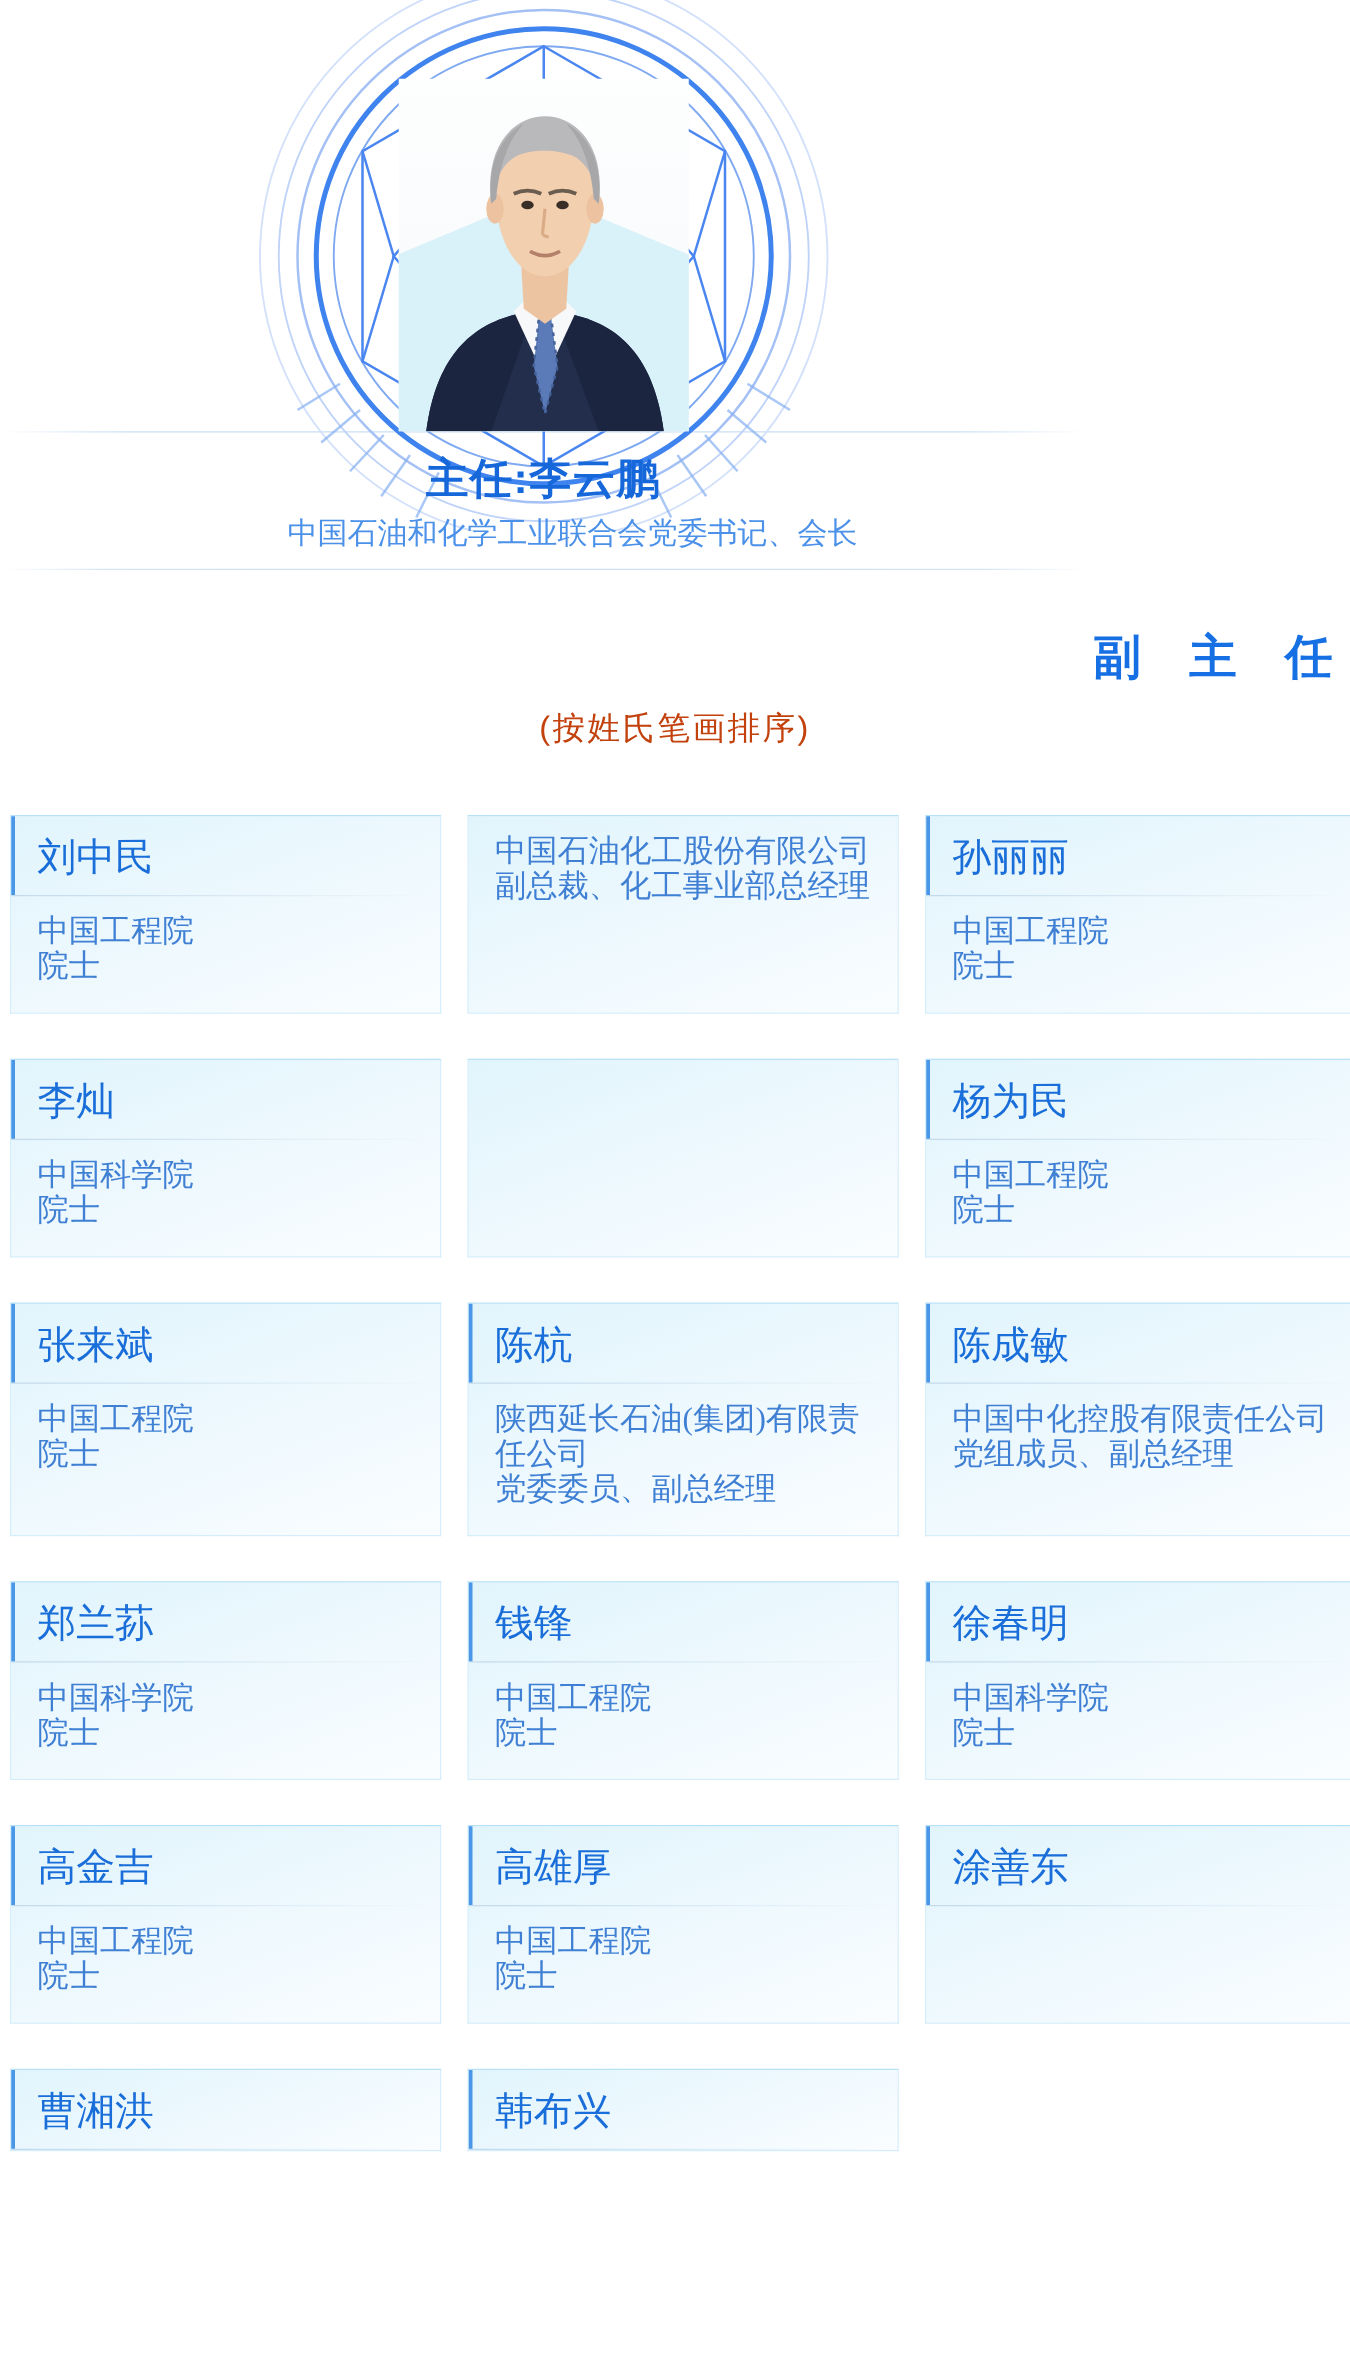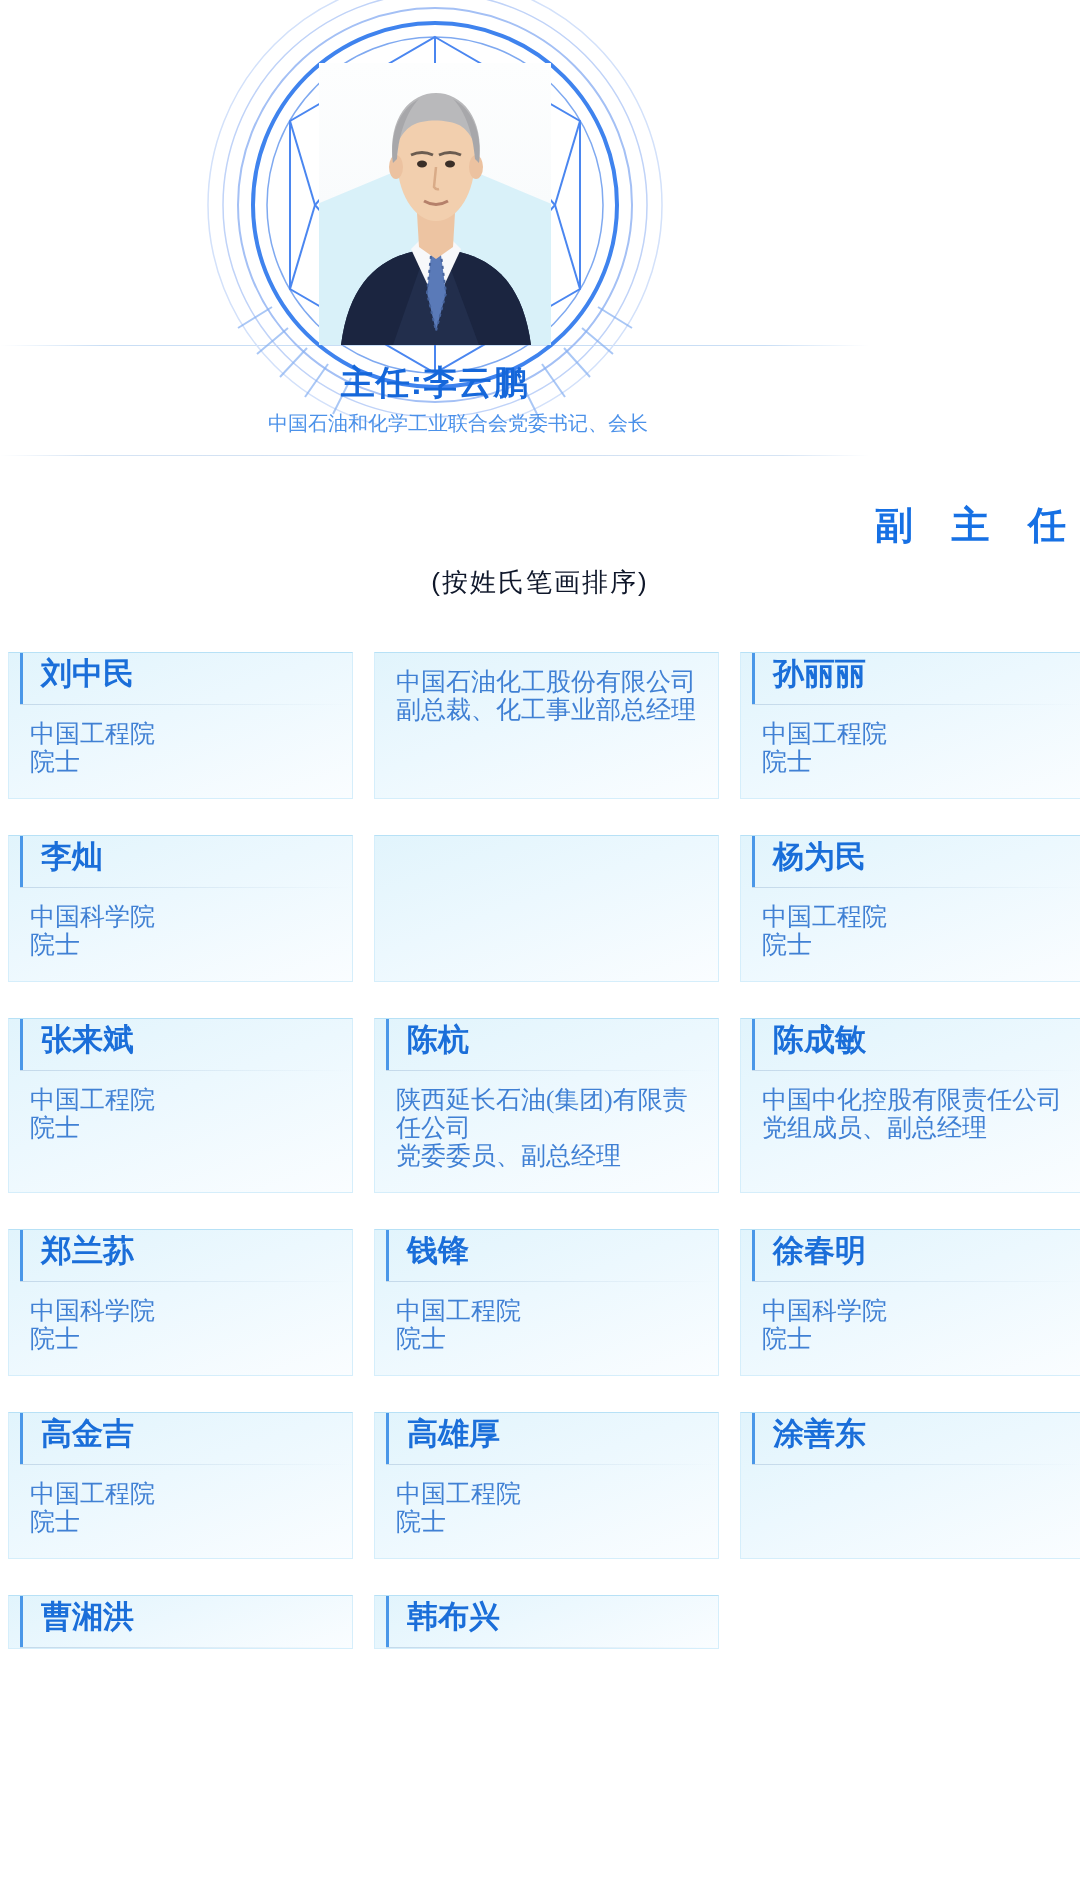--- a/index.html
+++ b/index.html
@@ -15,38 +15,38 @@
   .photo{position:absolute;left:50%;top:63px;transform:translateX(-50%);
          width:232px;height:282px;overflow:hidden;z-index:2;
          background:linear-gradient(180deg,#fdfefe 0%,#f5f8fa 100%);}
   .hex{position:absolute;left:-30px;right:-30px;top:92px;bottom:-45px;background:#d9f1f9;
        clip-path:polygon(50% 0%,100% 26%,100% 100%,0% 100%,0% 26%);}
   .portrait-svg{position:absolute;left:0;bottom:0;}
 
   .director-name{position:absolute;top:360px;left:0;right:0;text-align:center;z-index:3;
                  font-size:34px;font-weight:700;color:#1567da;letter-spacing:1px;}
   .director-sub{position:absolute;top:410px;left:0;right:0;text-align:center;z-index:3;
-                font-size:20px;color:#4b91e9;padding-left:47px;}
+                font-size:24px;color:#4b91e9;padding-left:47px;}
   .hero-divider{position:absolute;top:455px;left:0;right:0;height:1px;
                 background:linear-gradient(90deg,rgba(219,231,245,0),#d6e4f4 10%,#cfdff2 50%,#d6e4f4 90%,rgba(219,231,245,0));}
 
   
   .section-head{margin-top:30px;text-align:center;}
   .section-title{font-size:38px;font-weight:700;color:#1670e4;letter-spacing:14px;margin-left:14px;text-align:right;}
-  .section-note{margin-top:14px;font-size:26px;color:#0f172a;letter-spacing:2px;}
+  .section-note{margin-top:14px;font-size:26px;color:#c2410c;letter-spacing:2px;}
 
   
   .cards{margin-top:52px;width:1080px;padding-left:8px;box-sizing:border-box;
          display:grid;grid-template-columns:345px 345px 345px;column-gap:21px;row-gap:36px;}
   .card{background:linear-gradient(160deg,#e1f4fc 0%,#ecf8fe 45%,#fafdff 100%);
         border:1px solid #d5eefb;border-top:1px solid #b7e1f6;box-sizing:border-box;}
-  .card-header{position:relative;padding:0 20px 9px 21px;
-               font-family:"Liberation Serif", serif;font-weight:700;font-size:31px;color:#1a6ed9;
+  .card-header{position:relative;padding:12px 20px 9px 21px;
+               font-family:"Liberation Serif", serif;font-weight:400;font-size:31px;color:#1a6ed9;
                border-bottom:1px solid;
-               border-image:linear-gradient(90deg,#c4d9ea 0%,rgba(196,217,234,.15) 85%,rgba(196,217,234,0) 100%) 1;margin-left:11px;}
+               border-image:linear-gradient(90deg,#c4d9ea 0%,rgba(196,217,234,.15) 85%,rgba(196,217,234,0) 100%) 1;}
   .card-header::before{content:"";position:absolute;left:0;top:0;bottom:0;width:3px;background:#4a97e8;}
   .card-body{padding:15px 18px 22px 21px;font-family:"Liberation Serif", serif;
              font-size:25px;line-height:28px;color:#4080d4;white-space:pre-line;}
 </style>
 </head>
 <body>
 
 <div class="page">
 
   <div class="hero">

